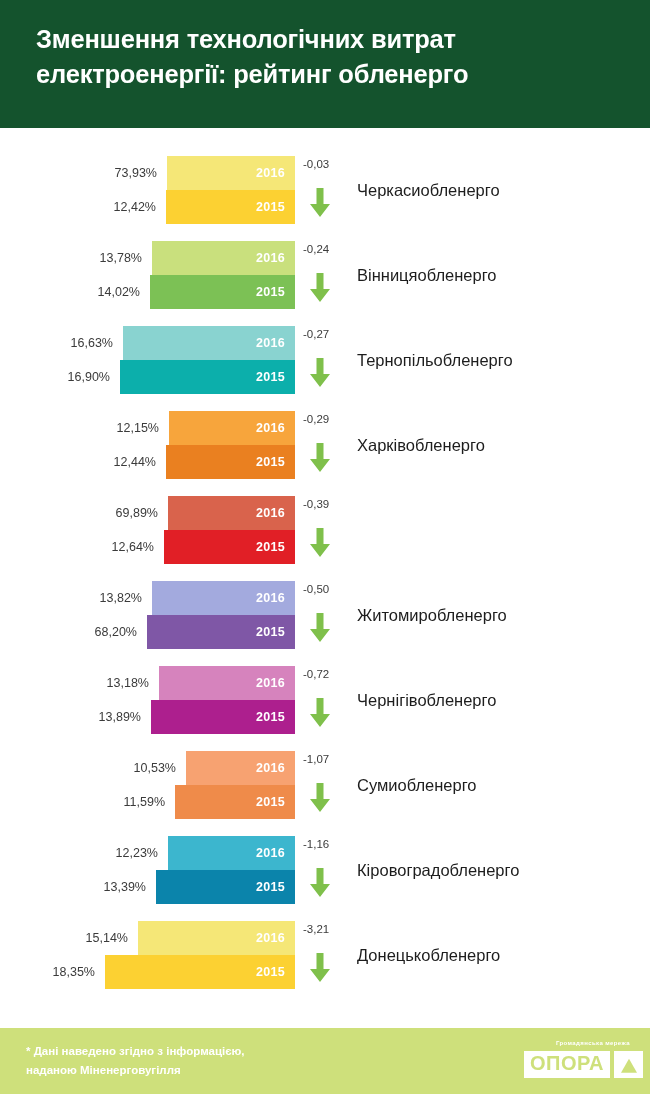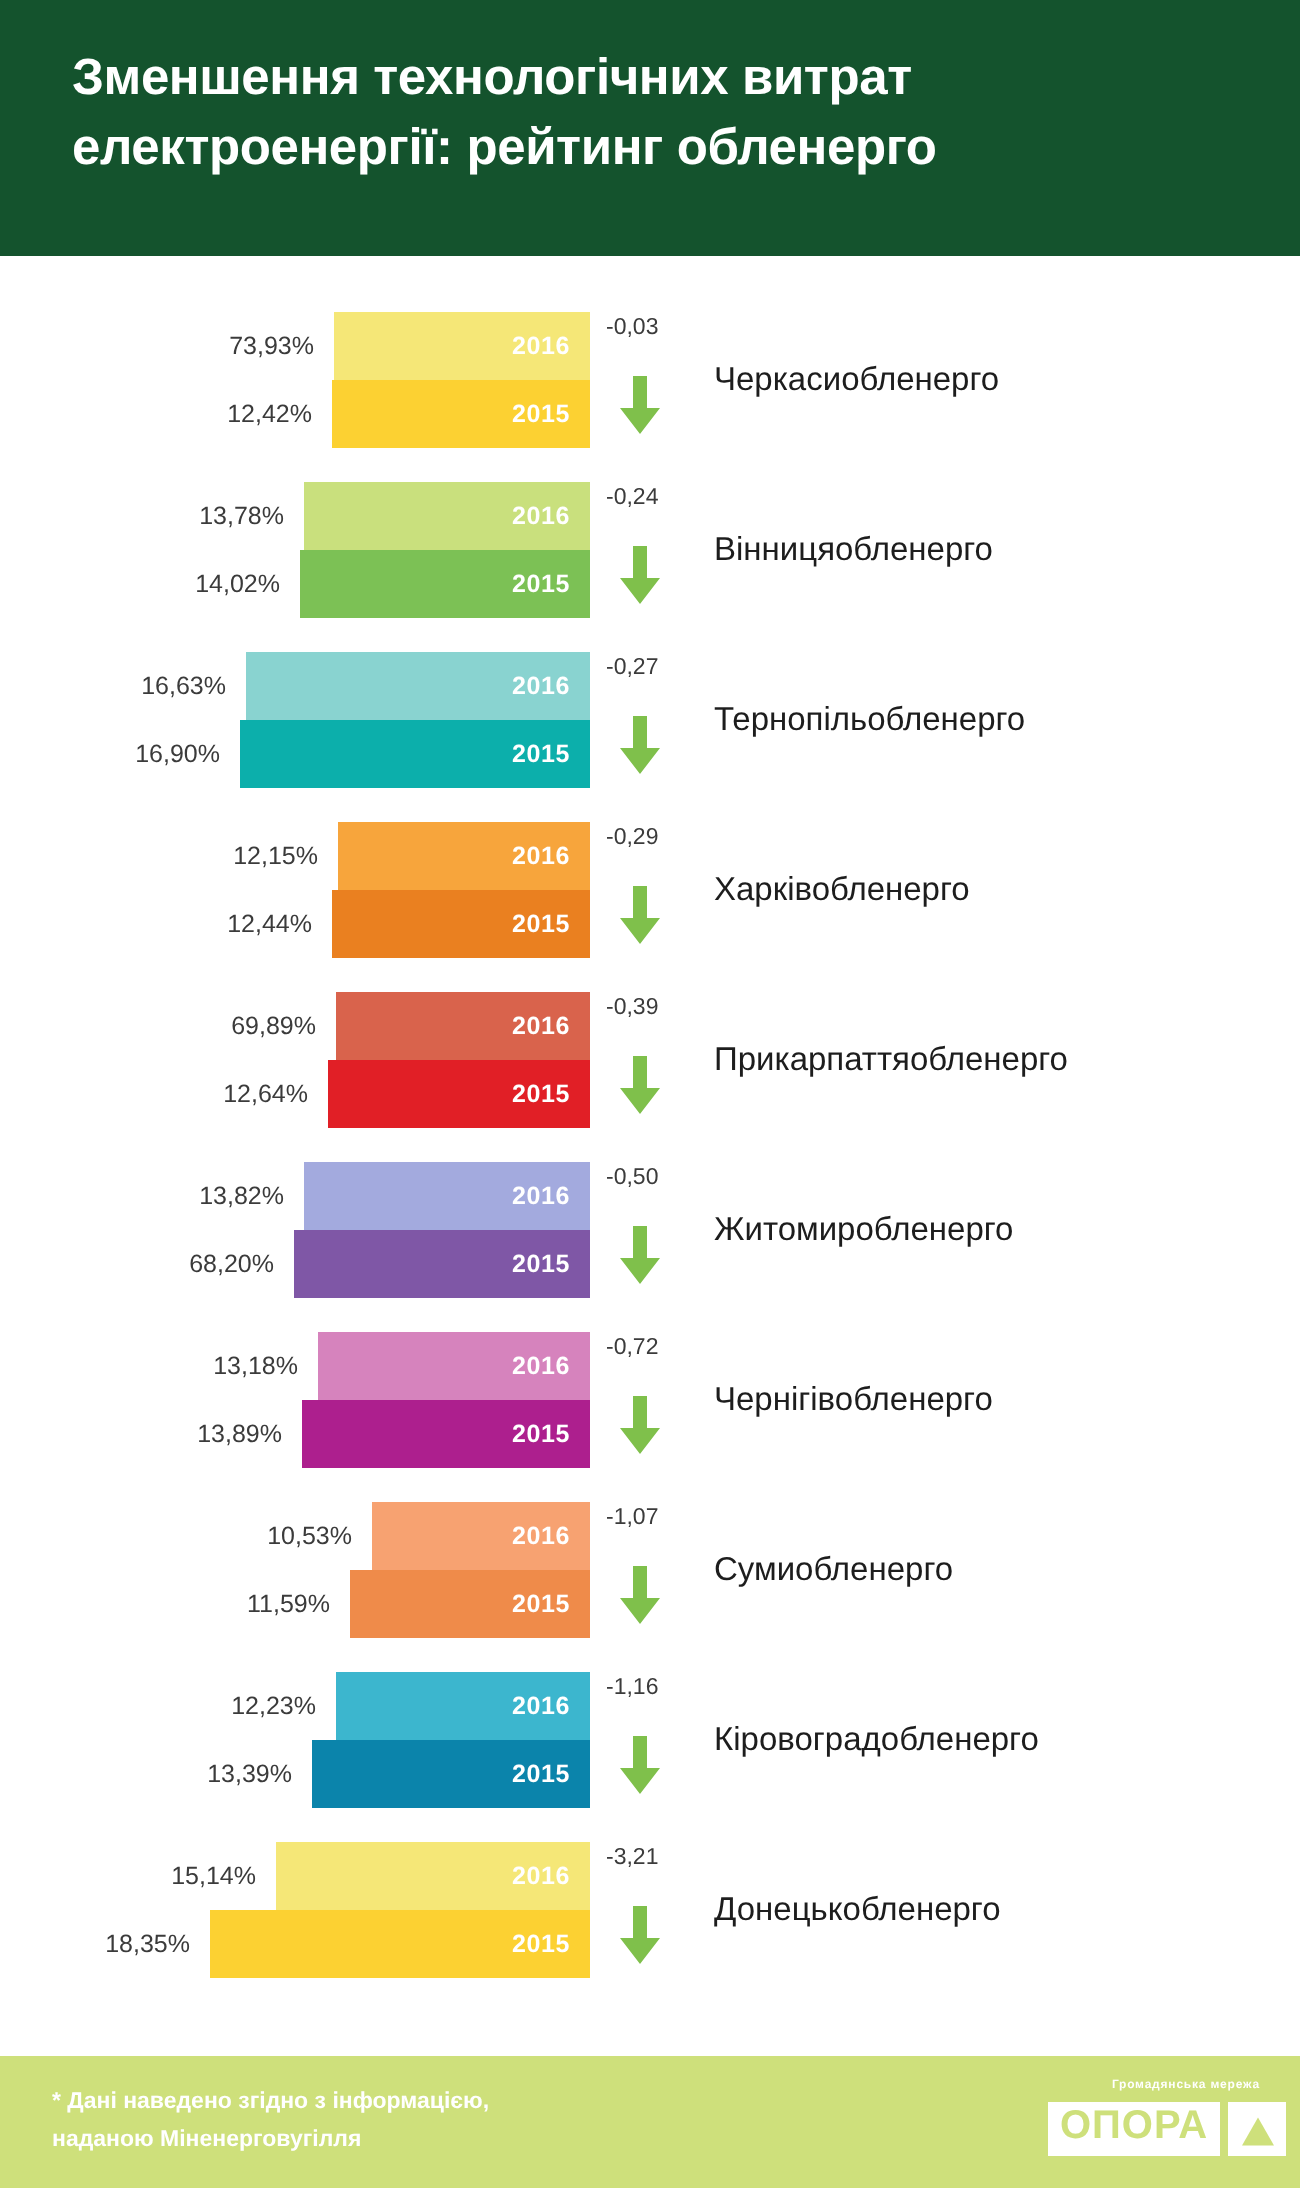--- a/index.html
+++ b/index.html
@@ -293,21 +293,20 @@
           <div class="bar" style="width:131px;background:#e11f26;">
             <span class="bar-year">2015</span>
           </div>
           <span class="pct" style="right:141px;">12,64%</span>
         </div>
       </div>
       <span class="delta">-0,39</span>
       <span class="arrow"><svg width="22" height="30" viewBox="0 0 22 30" aria-hidden="true">
           <polygon points="7.5,0 14.5,0 14.5,16 21,16 11,29 1,16 7.5,16" fill="#7fc04b"></polygon>
         </svg></span>
-      <span class="company">Прикарпаттяобленерго</span>
     </div>
     <div class="row" style="top: 453px;">
       <div class="bars">
         <div class="barline y2016">
           <div class="bar" style="width:143px;background:#a3aade;">
             <span class="bar-year">2016</span>
           </div>
           <span class="pct" style="right:153px;">13,82%</span>
         </div>
         <div class="barline y2015">

